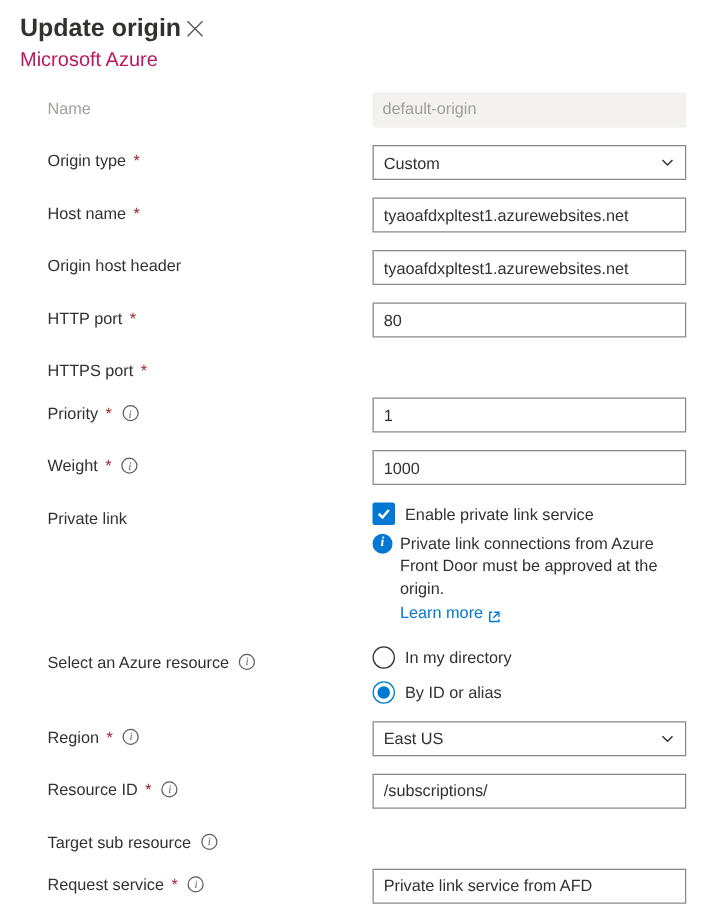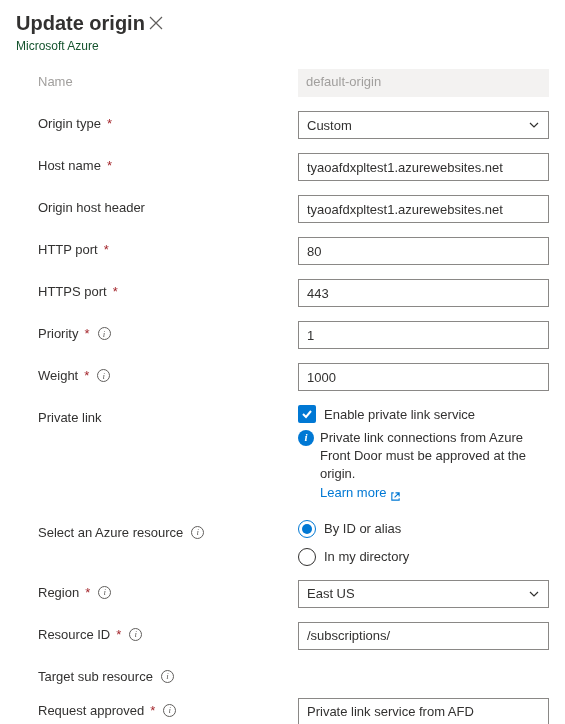--- a/index.html
+++ b/index.html
@@ -16,22 +16,22 @@
     justify-content: flex-start;
     align-items: flex-start;
     margin-bottom: 2px;
   }
   .title {
     font-size: 20px;
     font-weight: 600;
     color: #323130;
   }
   .subtitle {
-    font-size: 12px;
-    color: #14532d;
+    font-size: 16px;
+    color: #be185d;
     margin-bottom: 16px;
   }
   .close-btn {
     font-size: 16px;
     cursor: pointer;
     color: #605e5c;
     background: none;
     border: none;
     padding: 4px;
     line-height: 1;
@@ -243,23 +243,20 @@
   </div>
   <div class="form-control-wrap">
     <input class="text-input" value="80" style="">
   </div>
 </div>
 
 <div class="form-row">
   <div class="form-label">
     <span>HTTPS port</span>
       <span class="req">*</span>
-  </div>
-  <div class="form-control-wrap">
-    <input class="text-input" value="443" style="">
   </div>
 </div>
 
 <div class="form-row">
   <div class="form-label">
     <span>Priority</span>
       <span class="req">*</span>
     <span class="info-icon">i</span>
   </div>
   <div class="form-control-wrap">
@@ -308,26 +305,26 @@
 </div>
 
 <div class="form-row">
   <div class="form-label">
     <span>Select an Azure resource</span>
     <span class="info-icon">i</span>
   </div>
   <div class="form-control-wrap">
     <div class="radio-group">
       <div class="radio-row">
+        <div class="radio"></div>
+        <span>In my directory</span>
+      </div>
+      <div class="radio-row">
         <div class="radio selected"></div>
         <span>By ID or alias</span>
-      </div>
-      <div class="radio-row">
-        <div class="radio"></div>
-        <span>In my directory</span>
       </div>
     </div>
   </div>
 </div>
 
 <div class="form-row">
   <div class="form-label">
     <span>Region</span>
       <span class="req">*</span>
     <span class="info-icon">i</span>
@@ -357,20 +354,20 @@
 
 <div class="form-row">
   <div class="form-label">
     <span>Target sub resource</span>
     <span class="info-icon">i</span>
   </div>
 </div>
 
 <div class="form-row">
   <div class="form-label">
-    <span>Request approved</span>
+    <span>Request service</span>
       <span class="req">*</span>
     <span class="info-icon">i</span>
   </div>
   <div class="form-control-wrap">
     <input class="text-input" value="Private link service from AFD" style="">
   </div>
 </div>
 
 </body></html>

